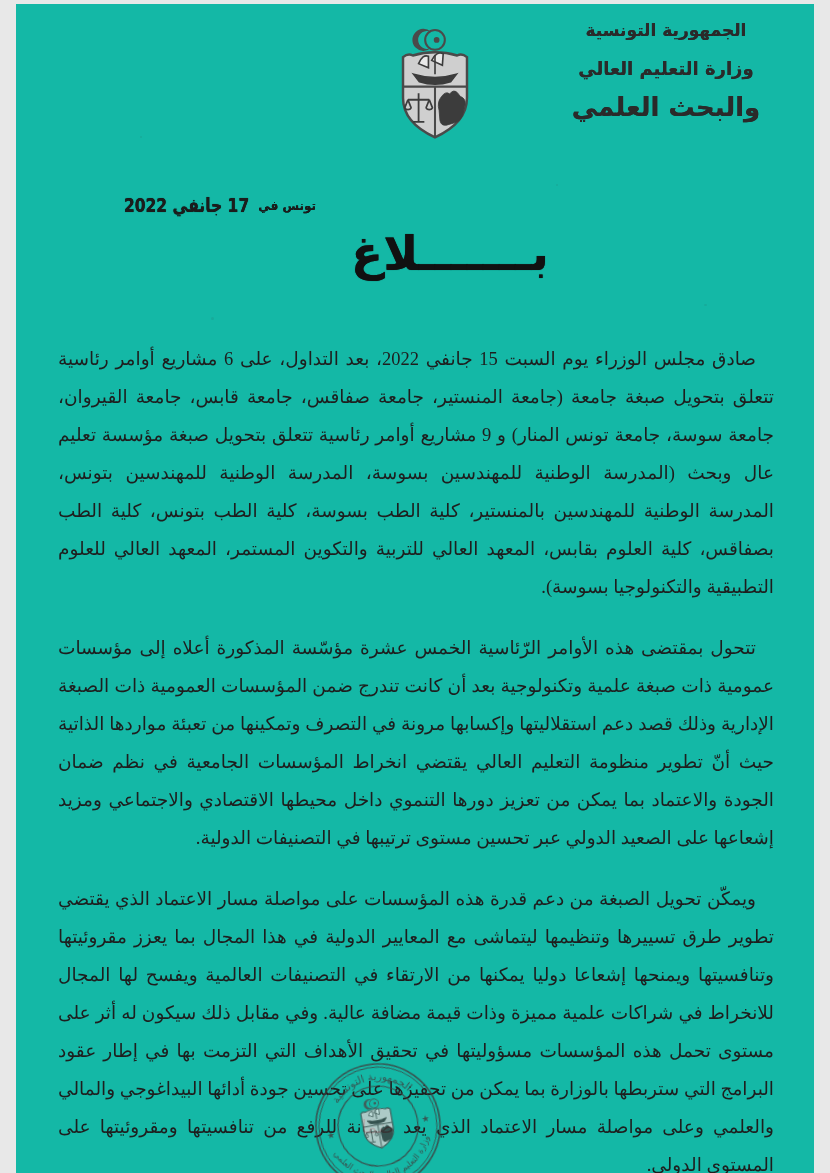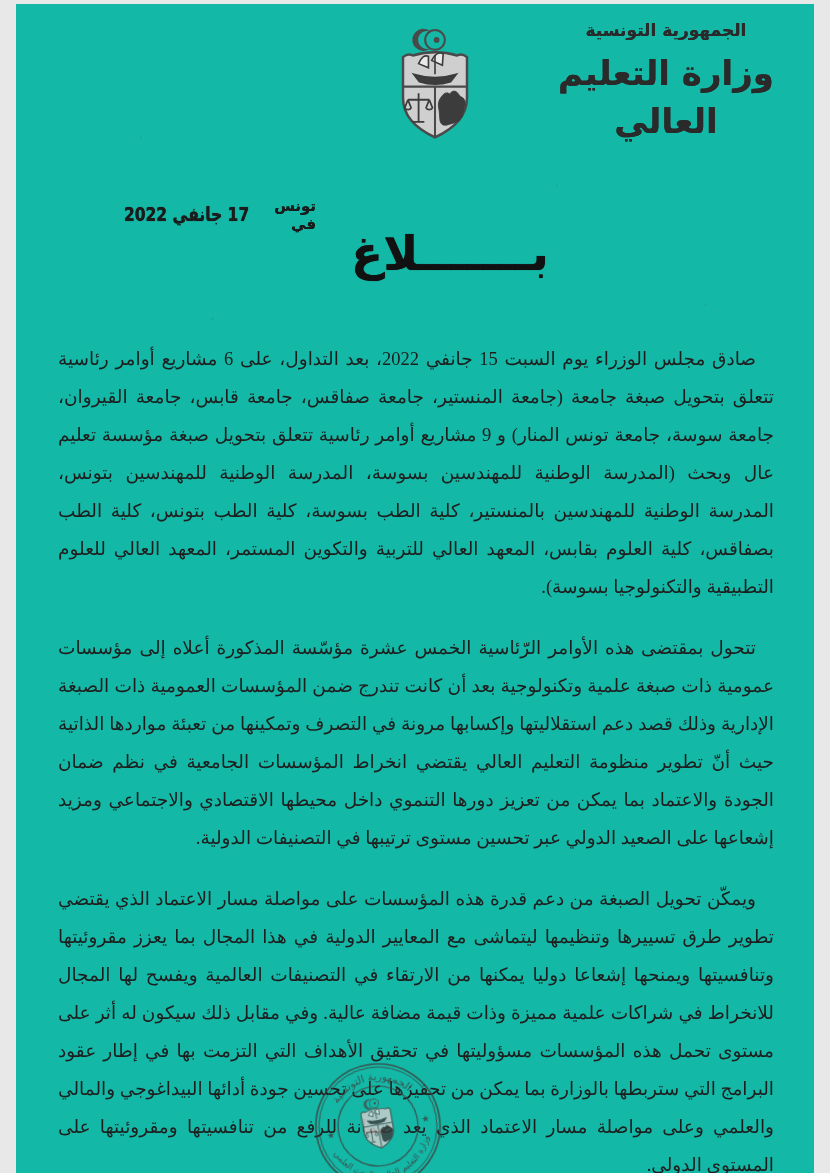--- a/index.html
+++ b/index.html
@@ -9,28 +9,28 @@
     font-family:"DejaVu Sans",sans-serif;
   }
   
   .emblem-large{position:absolute;left:378px;top:22px;width:82px;height:118px;filter:blur(.3px);}
   .header-text{
     position:absolute;top:16px;right:28px;width:240px;text-align:center;
     direction:rtl;font-weight:bold;color:#2a2a2a;
     text-shadow:0 0 .6px #2a2a2a;
   }
   .header-text .republic{font-size:17px;margin-bottom:9px;letter-spacing:.5px;}
-  .header-text .ministry1{font-size:34px;line-height:48px;}
+  .header-text .ministry1{font-size:18px;line-height:40px;}
   .header-text .ministry2{font-size:26px;line-height:36px;}
   
   .dateline{
     position:absolute;top:193px;left:108px;width:192px;
     direction:rtl;display:flex;justify-content:space-between;align-items:center;
   }
-  .place{font-weight:bold;font-size:15px;text-shadow:0 0 .5px #000;}
+  .place{font-weight:bold;font-size:12px;text-shadow:0 0 .5px #000;}
   .date-stamp{
     font-weight:bold;font-size:15.5px;letter-spacing:-.3px;
     transform:scaleY(1.25);transform-origin:center;
     text-shadow:0 0 .6px #000;white-space:nowrap;
   }
   
   .doc-title{
     position:absolute;top:222px;left:0;width:100%;text-align:center;
     transform:translateX(35px);
     direction:rtl;font-size:47px;font-weight:bold;color:#111;
@@ -96,20 +96,21 @@
 
 <div class="page">
 
   <svg class="emblem-large" viewBox="0 0 100 140">
     <use href="#coa"></use>
   </svg>
 
   <div class="header-text">
     <div class="republic">الجمهورية التونسية</div>
     <div class="ministry1">وزارة التعليم العالي</div>
+    <div class="ministry2">والبحث العلمي</div>
   </div>
 
   <div class="dateline">
     <span class="place">تونس في</span>
     <span class="date-stamp">17 جانفي 2022</span>
   </div>
 
   <div class="doc-title">بـــــــلاغ</div>
 
   <div class="body-text">

